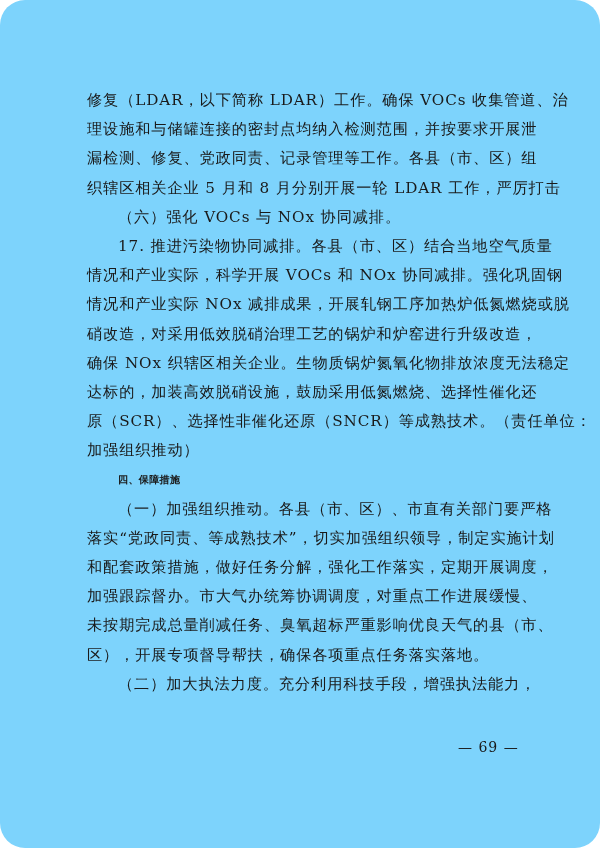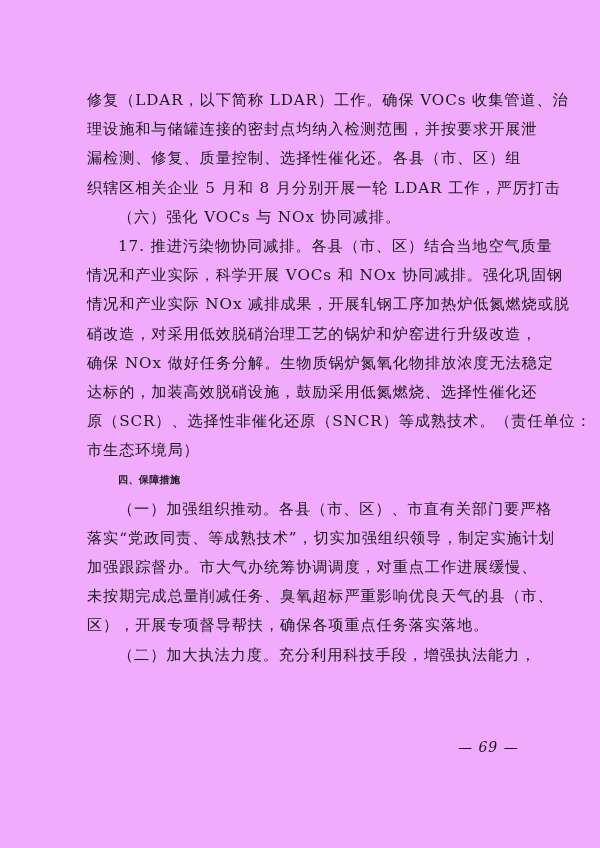--- a/index.html
+++ b/index.html
@@ -13,21 +13,22 @@
       position: relative;
       overflow: hidden;
       font-family: "DejaVu Serif", "Liberation Serif", serif;
       color: #1a1a1a;
     }
     .page {
       position: absolute;
       left: 0; top: 0;
       width: 600px;
       height: 848px;
-      background: #f0abfc;
+      background: #7dd3fc;
+      border-radius: 25px;
     }
     .body-text {
       position: absolute;
       left: 87px;
       top: 86px;
       width: 428px;
     }
     .line {
       height: 29.2px;
       line-height: 29.2px;
@@ -53,44 +54,44 @@
     }
     .page-number {
       position: absolute;
       left: 458px;
       top: 738px;
       font-size: 14px;
       line-height: 18px;
       letter-spacing: 1px;
       color: #1a1a1a;
       white-space: nowrap;
-      font-style: italic;
     }
   </style>
 </head>
 <body>
 
 <div class="page">
   <div class="body-text">
     <div class="line">修复（LDAR，以下简称 LDAR）工作。确保 VOCs 收集管道、治</div>
     <div class="line">理设施和与储罐连接的密封点均纳入检测范围，并按要求开展泄</div>
-    <div class="line">漏检测、修复、质量控制、选择性催化还。各县（市、区）组</div>
+    <div class="line">漏检测、修复、党政同责、记录管理等工作。各县（市、区）组</div>
     <div class="line">织辖区相关企业 5 月和 8 月分别开展一轮 LDAR 工作，严厉打击</div>
     <div class="line indent last">（六）强化 VOCs 与 NOx 协同减排。</div>
     <div class="line indent">17. 推进污染物协同减排。各县（市、区）结合当地空气质量</div>
     <div class="line">情况和产业实际，科学开展 VOCs 和 NOx 协同减排。强化巩固钢</div>
     <div class="line">情况和产业实际 NOx 减排成果，开展轧钢工序加热炉低氮燃烧或脱</div>
     <div class="line">硝改造，对采用低效脱硝治理工艺的锅炉和炉窑进行升级改造，</div>
-    <div class="line">确保 NOx 做好任务分解。生物质锅炉氮氧化物排放浓度无法稳定</div>
+    <div class="line">确保 NOx 织辖区相关企业。生物质锅炉氮氧化物排放浓度无法稳定</div>
     <div class="line">达标的，加装高效脱硝设施，鼓励采用低氮燃烧、选择性催化还</div>
     <div class="line">原（SCR）、选择性非催化还原（SNCR）等成熟技术。（责任单位：</div>
-    <div class="line last">市生态环境局）</div>
+    <div class="line last">加强组织推动）</div>
     <div class="line indent heading">四、保障措施</div>
     <div class="line indent">（一）加强组织推动。各县（市、区）、市直有关部门要严格</div>
     <div class="line">落实“党政同责、等成熟技术”，切实加强组织领导，制定实施计划</div>
+    <div class="line">和配套政策措施，做好任务分解，强化工作落实，定期开展调度，</div>
     <div class="line">加强跟踪督办。市大气办统筹协调调度，对重点工作进展缓慢、</div>
     <div class="line">未按期完成总量削减任务、臭氧超标严重影响优良天气的县（市、</div>
     <div class="line last">区），开展专项督导帮扶，确保各项重点任务落实落地。</div>
     <div class="line indent">（二）加大执法力度。充分利用科技手段，增强执法能力，</div>
   </div>
 
   <div class="page-number">— 69 —</div>
 </div>
 
 </body></html>

